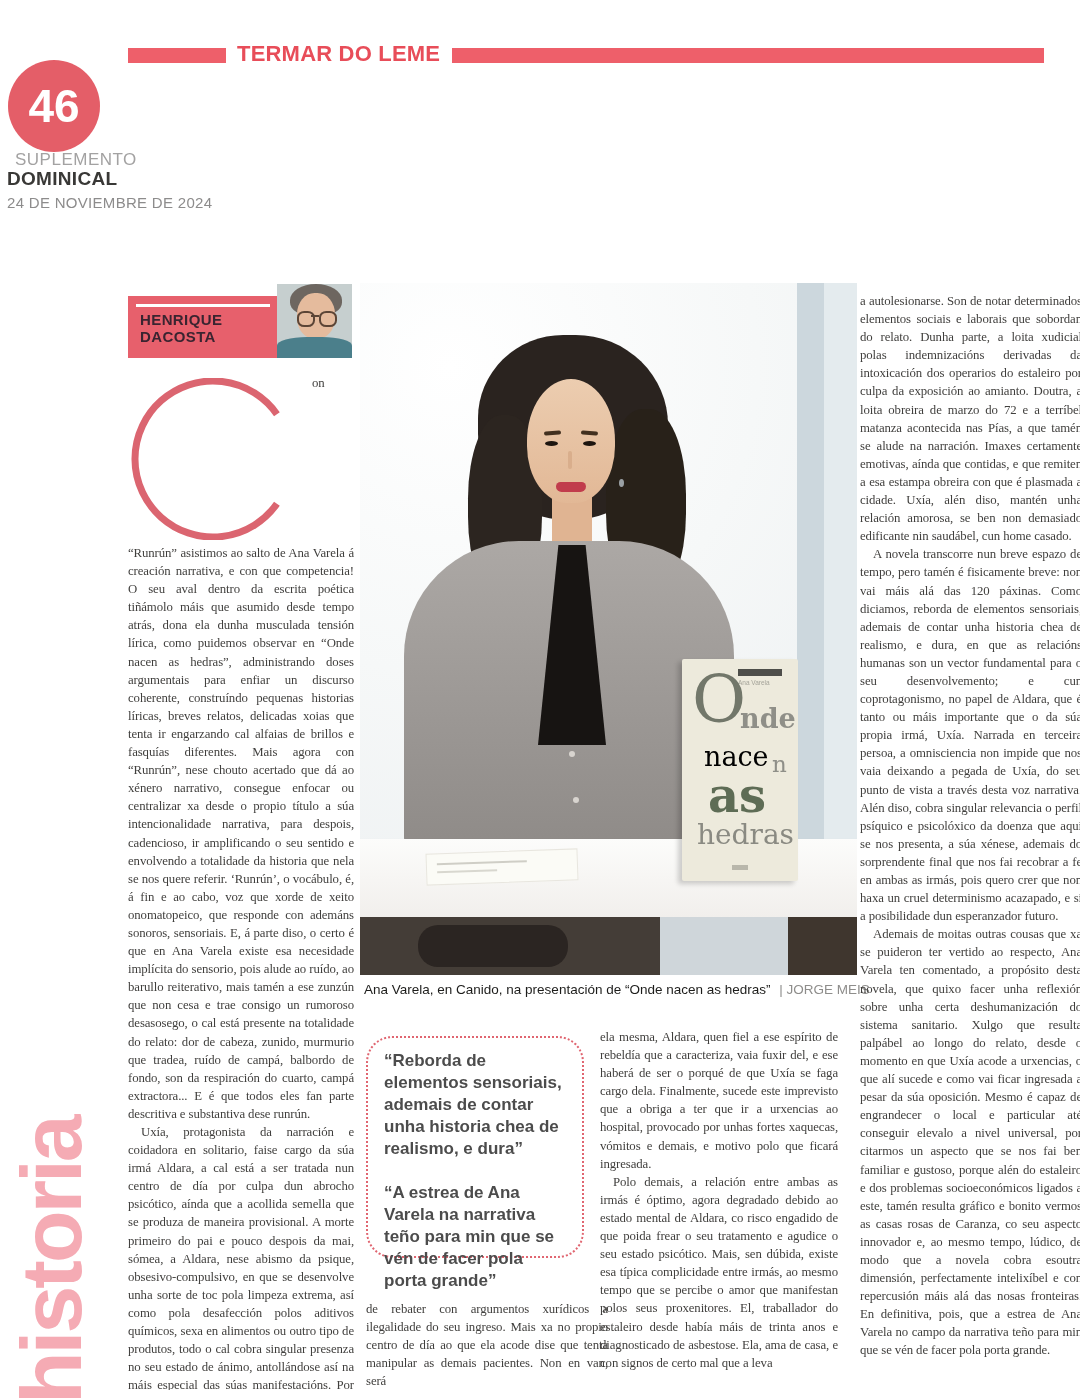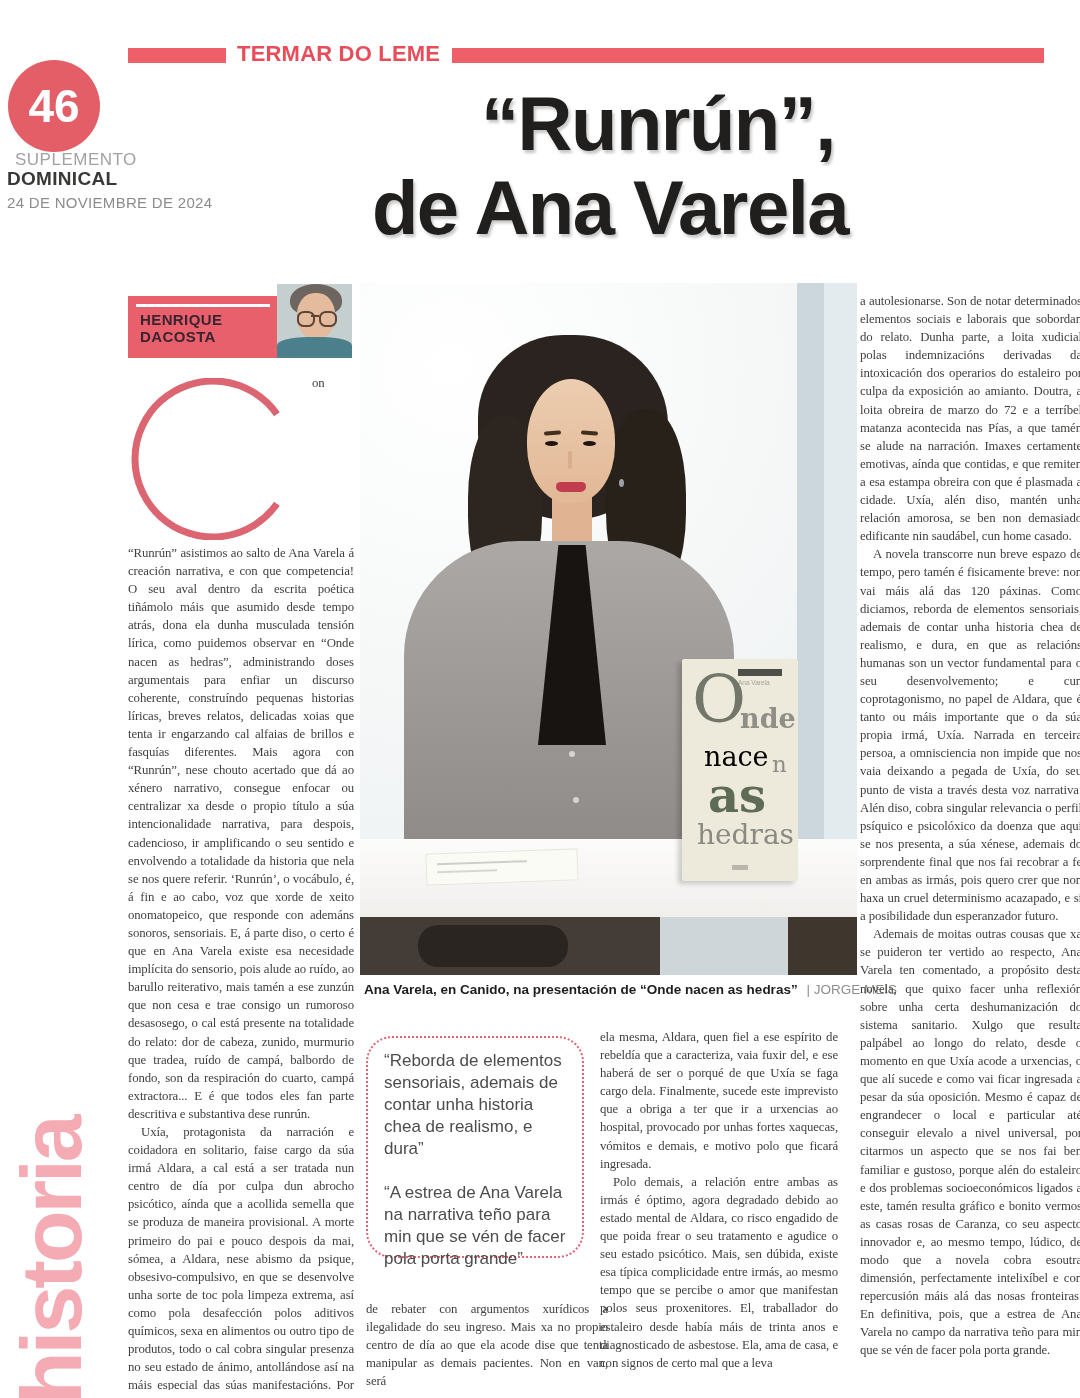--- a/index.html
+++ b/index.html
@@ -89,59 +89,55 @@
   .bk-O{left:10px;top:8px;font-size:66px;color:#72776a;line-height:1;}
   .bk-nde{left:58px;top:46px;font-size:27px;color:#8f8f88;line-height:1;font-weight:bold;}
   .bk-nace{left:22px;top:84px;font-size:27px;color:#000000;line-height:1;}
   .bk-n{left:90px;top:94px;font-size:23px;color:#8f8f88;line-height:1;}
   .bk-as{left:26px;top:112px;font-size:48px;font-weight:bold;color:#5e6c55;line-height:1;}
   .bk-hedras{left:15px;top:162px;font-size:28px;color:#8a8a82;line-height:1;}
   .bk-logo{left:50px;top:206px;width:16px;height:5px;background:#b9b7ab;}
 
   
   .caption{left:364px;top:982px;width:690px;font-size:13.5px;color:#1d1d1b;}
-  .caption .cap-bold{font-weight:bold;}
+  .caption .cap-bold{font-weight:normal;}
   .caption .cap-credit{color:#8e8d8b;font-weight:normal;margin-left:5px;}
 
   
   .body-col{position:absolute;font-family:"Liberation Serif",serif;font-size:12.8px;
     line-height:18.1px;letter-spacing:-0.1px;color:#403f3d;text-align:justify;overflow:hidden;}
   .body-col p{margin:0;}
   .body-col p.ind{text-indent:13px;}
   #col1{left:128px;top:374px;width:226px;height:1016px;}
   #col2{left:366px;top:1300px;width:242px;height:98px;}
   #col3{left:600px;top:1028px;width:238px;height:362px;}
   #col4{left:860px;top:292px;width:222px;height:1098px;}
   .dropcap-wrap{float:left;width:176px;height:164px;margin:4px 8px 2px 0;}
 
   
   .quote-box{left:366px;top:1036px;width:218px;height:222px;border:2px dotted #e06570;
     border-radius:26px;padding:12px 16px;box-sizing:border-box;color:#4c4c4c;
-    font-size:17px;line-height:22px;font-weight:400;}
+    font-size:17px;line-height:22px;font-weight:700;}
   .quote-box p{margin:0 0 22px 0;}
   .quote-box p:last-child{margin-bottom:0;}
 </style>
 </head>
 <body>
 
 <div class="page">
 
   <div class="abs page-circle">46</div>
   <div class="abs supp1">SUPLEMENTO</div>
   <div class="abs supp2">DOMINICAL</div>
   <div class="abs mast-date">24 DE NOVIEMBRE DE 2024</div>
 
   <div class="abs kbar kbar-left"></div>
   <div class="abs kicker">TERMAR DO LEME</div>
   <div class="abs kbar kbar-right"></div>
 
-  <div class="abs headline">
-    <div class="l1">“Runrún”,</div>
-    <div class="l2">de Ana Varela</div>
-  </div>
 
   <div class="abs byline-box"></div>
   <div class="abs byline-rule"></div>
   <div class="abs byline-name">
     <div>HENRIQUE</div>
     <div>DACOSTA</div>
   </div>
   <div class="abs byline-photo">
     <div class="bp-hair"></div>
     <div class="bp-face"></div>

